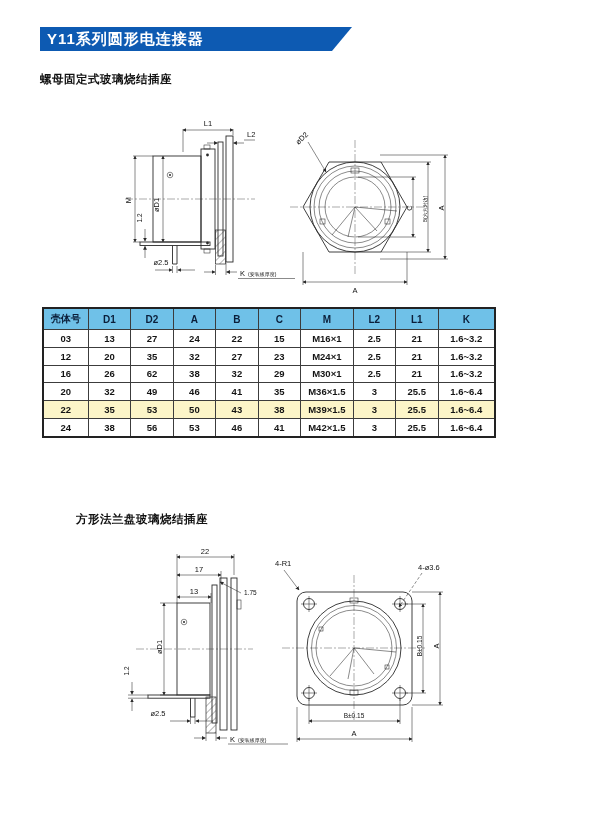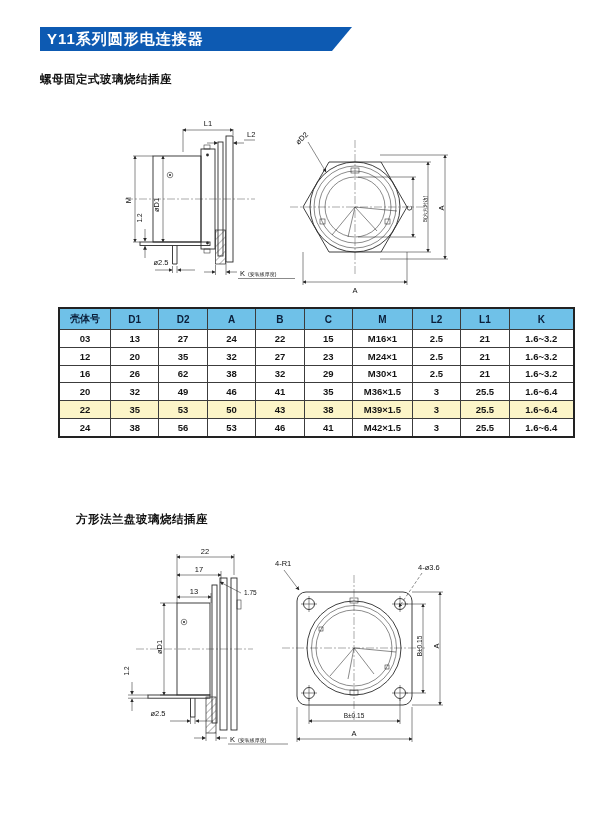--- a/index.html
+++ b/index.html
@@ -6,21 +6,21 @@
   #page{position:relative;width:613px;height:825px;background:#ffffff;overflow:hidden;
         font-family:"Liberation Sans",sans-serif;color:#1a1a1a;}
   
   #banner{position:absolute;left:40px;top:27px;width:312px;height:24px;background:#0d5ab2;
           clip-path:polygon(0 0,100% 0,calc(100% - 20px) 100%,0 100%);}
   #banner .t{display:block;line-height:24px;padding-left:7px;color:#ffffff;
              font-size:15px;font-weight:bold;letter-spacing:1px;}
   .sect{position:absolute;left:40px;font-size:11.5px;font-weight:bold;letter-spacing:0.5px;color:#111;}
   #sect1{top:72px;} #sect2{top:512px;margin-left:36px;}
   
-  #tablewrap{position:absolute;left:58px;top:307px;width:517px;border-radius:9px;}
+  #tablewrap{position:absolute;left:42px;top:307px;width:454px;border-radius:9px;}
   table{border-collapse:collapse;width:100%;table-layout:fixed;}
   th,td{border:1px solid #3c3c3c;text-align:center;padding:0;overflow:hidden;white-space:nowrap;}
   th{background:#6fc1e8;color:#0b1f3a;font-size:10px;font-weight:bold;height:20px;}
   td{font-size:9.5px;font-weight:600;height:16.8px;background:#ffffff;color:#141414;}
   tr.alt td{background:#fcf5c8;}
   table{border:2px solid #222;}
   
   svg{position:absolute;overflow:visible;}
   #svg1{left:95px;top:112px;}
   #svg2{left:280px;top:112px;}

